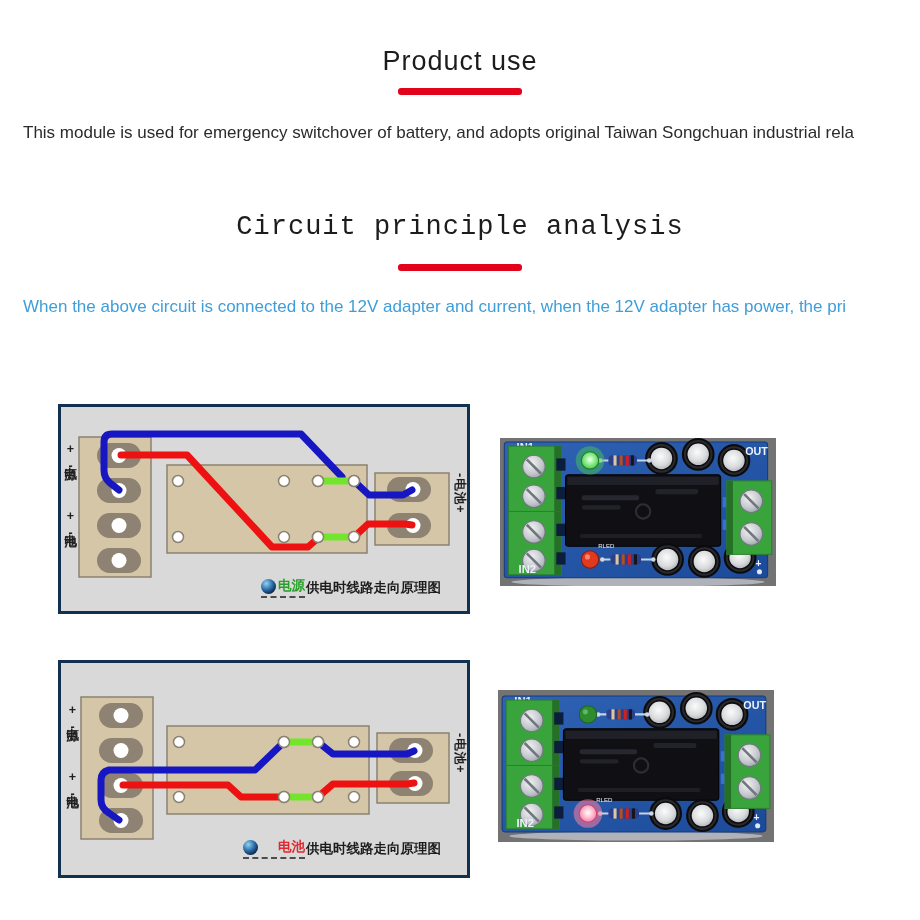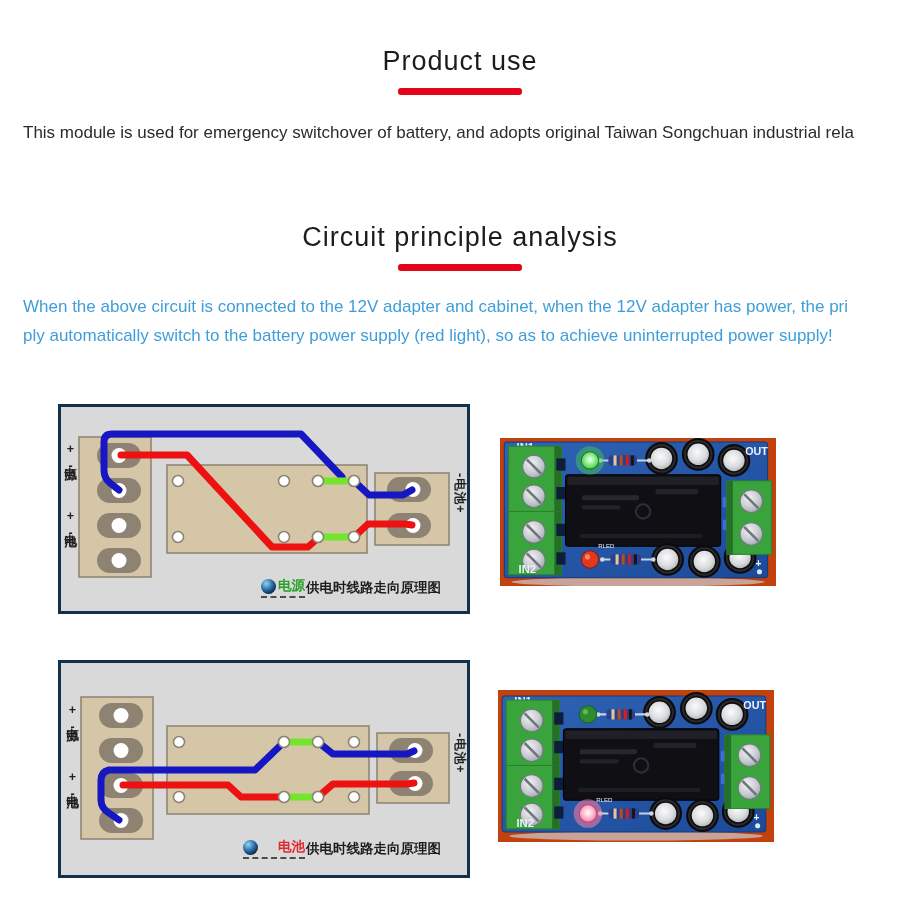--- a/index.html
+++ b/index.html
@@ -33,39 +33,38 @@
   .vlabel.sideways{text-orientation:sideways;}
   .caption{position:absolute;right:26px;display:flex;align-items:center;
     font-size:13.5px;font-weight:700;color:#1d1d1d;white-space:nowrap;}
   .cap-dashed{display:inline-flex;align-items:center;border-bottom:2px dashed #4c4c4c;
     padding-bottom:1px;margin-right:1px;}
   .cap-icon{display:inline-block;width:15px;height:15px;border-radius:50%;margin-right:2px;
     background:radial-gradient(circle at 35% 30%, #8fd4f0 0%, #2a6aa8 45%, #081c38 80%);}
   .hl-power{color:var(--power_green);}
   .hl-batt{color:var(--battery_red);padding-left:18px;}
 
-  .photo{position:absolute;background:#c2410c;}
+  .photo{position:absolute;background:#737373;}
   .photo svg{display:block;}
 </style>
 </head>
 <body>
 
 <div class="page">
 
   <h1 class="sec-title" style="top:46px;">Product use</h1>
   <div class="red-bar" style="top:88px;"></div>
   <div class="para dark" style="top:118px;">
     <div class="pline">This module is used for emergency switchover of battery, and adopts original Taiwan Songchuan industrial rela</div>
   </div>
 
-  <h1 class="sec-title" style="top:222px;">Circuit principle analysis</h1>
+  <h1 class="sec-title" style="top:212px;font-family:Liberation Mono, monospace;">Circuit principle analysis</h1>
   <div class="red-bar" style="top:264px;"></div>
   <div class="para blue" style="top:292px;">
-    <div class="pline">When the above circuit is connected to the 12V adapter and cabinet, when the 12V adapter has power, the pri</div>
-    <div class="pline">ply automatically switch to the battery power supply (red light), so as to achieve uninterrupted power supply!</div>
+    <div class="pline">When the above circuit is connected to the 12V adapter and current, when the 12V adapter has power, the pri</div>
   </div>
 
   <div class="diagram" style="left:58px;top:404px;width:412px;height:210px;">
     <svg width="406" height="204" viewBox="0 0 406 204">
 
       <g>
         <rect x="18" y="30" width="72" height="140" fill="#d6c6a8" stroke="#8a8272" stroke-width="1.5"></rect>
         <rect x="106" y="58" width="200" height="88" fill="#d6c6a8" stroke="#8a8272" stroke-width="1.5"></rect>
         <rect x="314" y="66" width="74" height="72" fill="#d6c6a8" stroke="#8a8272" stroke-width="1.5"></rect>
       </g>

